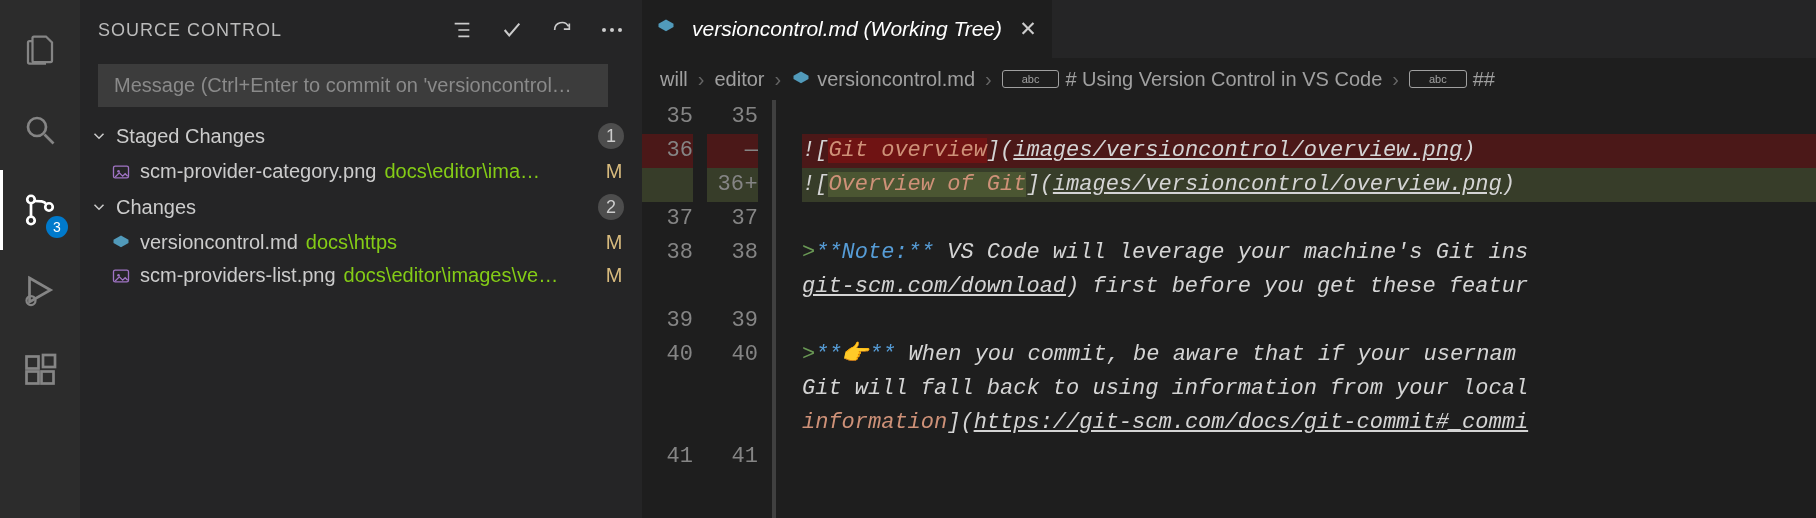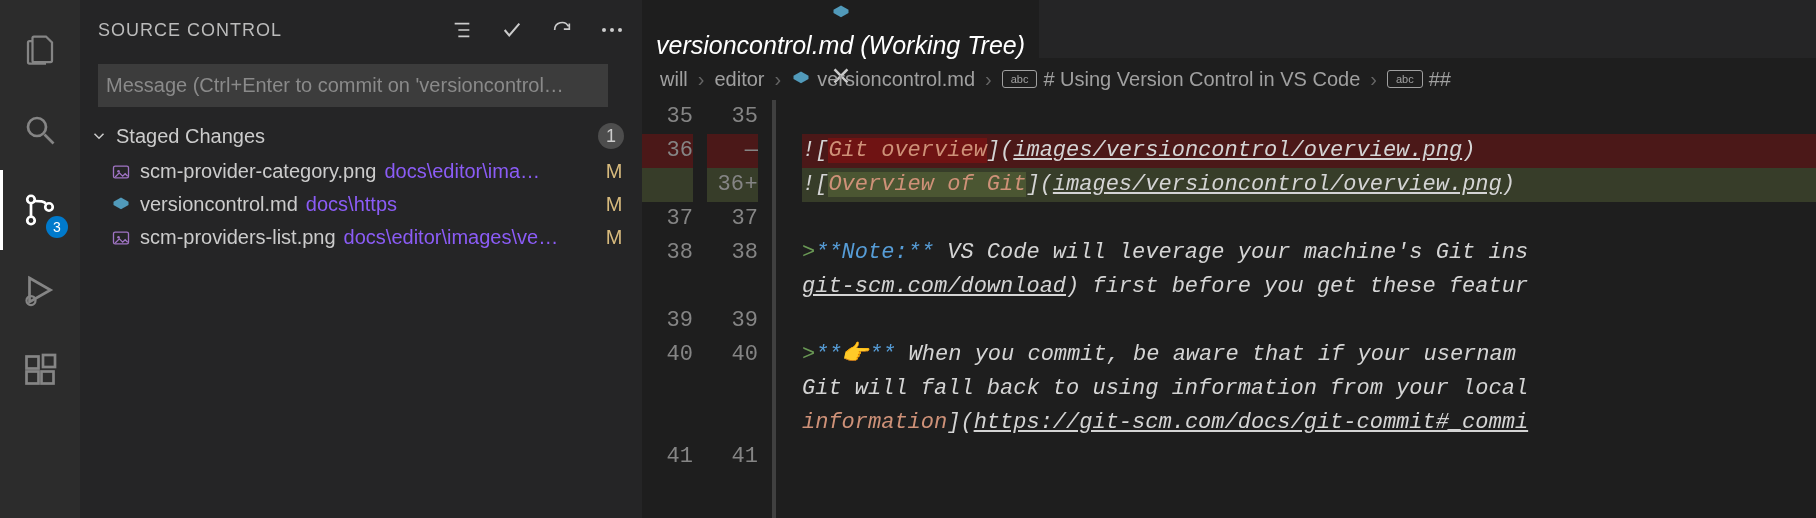--- a/index.html
+++ b/index.html
@@ -88,21 +88,21 @@
     display: flex;
     align-items: center;
     justify-content: center;
     cursor: pointer;
   }
   .commit-input {
     margin: 4px 34px 10px 18px;
     background: #3c3c3c;
     border: none;
     color: #86efac;
-    padding: 10px 8px;
+    padding: 10px 16px;
     font-size: 20px;
     font-family: inherit;
     outline: none;
   }
   .commit-input::placeholder { color: #8a8a8a; }
   .section-header {
     display: flex;
     align-items: center;
     padding: 6px 18px 6px 10px;
     cursor: pointer;
@@ -132,46 +132,45 @@
   }
   .file-icon {
     width: 22px;
     height: 22px;
     flex-shrink: 0;
     display: flex;
     align-items: center;
     justify-content: center;
   }
   .file-name { color: #cccccc; white-space: nowrap; }
-  .file-path { color: #8b5cf6; white-space: nowrap; overflow: hidden; text-overflow: ellipsis; flex: 1; }
+  .file-path { color: #84cc16; white-space: nowrap; overflow: hidden; text-overflow: ellipsis; flex: 1; }
   .file-status { color: #d7ba7d; font-weight: 500; width: 20px; text-align: center; }
   .editor-area {
     flex: 1;
     background: #1e1e1e;
     display: flex;
     flex-direction: column;
     overflow: hidden;
   }
   .tab-bar {
     height: 58px;
     background: #252526;
     display: flex;
     align-items: stretch;
   }
   .tab {
     background: #1e1e1e;
     display: flex;
     align-items: center;
     padding: 0 14px;
-    gap: 2px;
-    font-size: 25px;
+    gap: 16px;
+    font-size: 21px;
     font-style: italic;
     color: #ffffff;
     cursor: pointer;
-    flex-direction: column;
   }
   .tab .tab-close { cursor: pointer; font-style: normal; width: 20px; text-align: center; color: #cccccc; }
   .breadcrumb {
     height: 42px;
     display: flex;
     align-items: center;
     padding: 0 18px;
     gap: 10px;
     font-size: 20px;
     color: #a0a0a0;
@@ -224,21 +223,21 @@
   .tok-added-hl { background: #4b5632; }
   .gutter-sign { color: #858585; display: inline-block; width: 14px; text-align: center; }
   .md-icon { width: 20px; height: 20px; fill: #519aba; }
   .abc-box {
     display: inline-flex;
     align-items: center;
     justify-content: center;
     border: 1.5px solid #a0a0a0;
     border-radius: 3px;
     font-size: 11px;
-    padding: 1px 8px;
+    padding: 1px 19px;
     height: 18px;
     font-family: sans-serif;
   }
 </style>
 </head>
 <body>
 
 <div class="activity-bar">
   <div class="activity-item">
     <svg viewBox="0 0 24 24">
@@ -322,20 +321,29 @@
           <rect x="3" y="5" width="18" height="14" rx="2" fill="none" stroke="#a074c4" stroke-width="1.6"></rect>
           <circle cx="9" cy="11" r="1.5" fill="#a074c4"></circle>
           <path d="M5 18l5-5 4 4 3-3 3 3" fill="none" stroke="#a074c4" stroke-width="1.6"></path>
         </svg>
     </span>
     <span class="file-name">scm-provider-category.png</span>
     <span class="file-path">docs\editor\ima…</span>
     <span class="file-status">M</span>
   </div>
 
+  <div class="section-header">
+    <span class="chevron">
+      <svg width="18" height="18" viewBox="0 0 24 24">
+          <path fill="none" stroke="currentColor" stroke-width="2" d="M6 9l6 6 6-6"></path>
+        </svg>
+    </span>
+    <span>Changes</span>
+    <span class="count-badge">2</span>
+  </div>
 
   <div class="file-row">
     <span class="file-icon">
       <svg class="md-icon" viewBox="0 0 24 24">
           <path d="M12 3l9 5v4l-9 5-9-5V8z" fill="#519aba"></path>
         </svg>
     </span>
     <span class="file-name">versioncontrol.md</span>
     <span class="file-path">docs\https</span>
     <span class="file-status">M</span>

